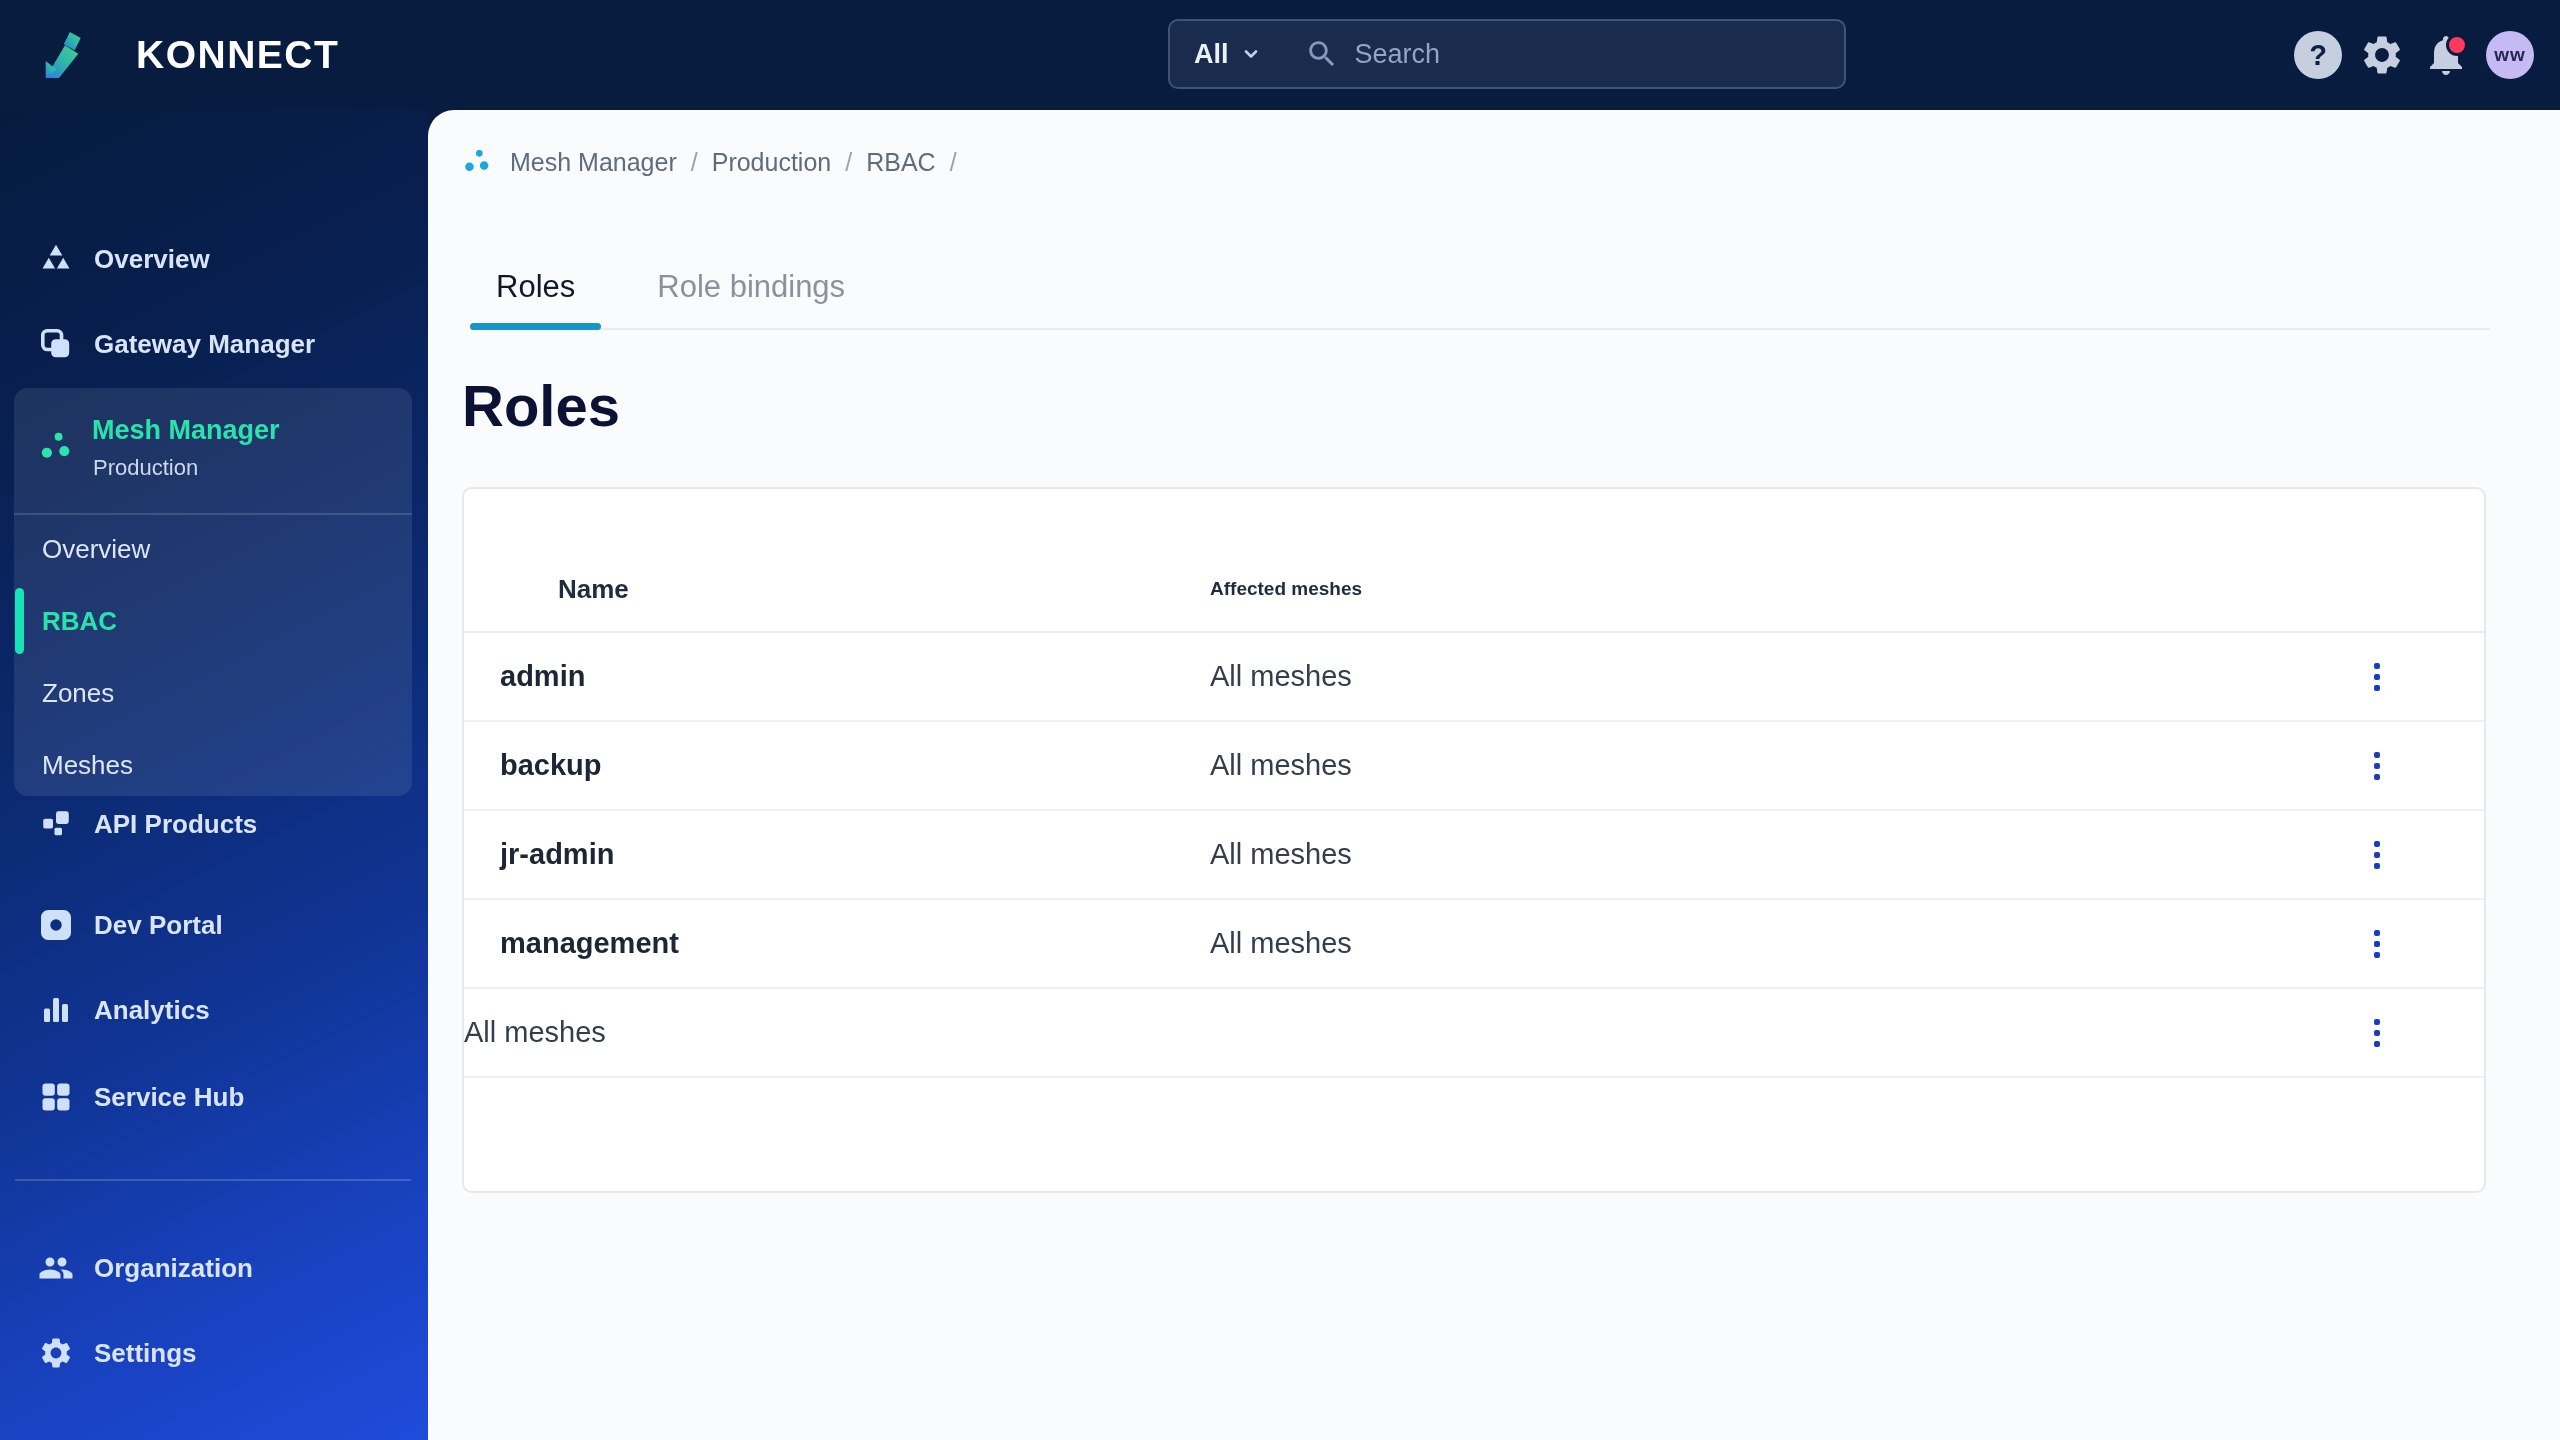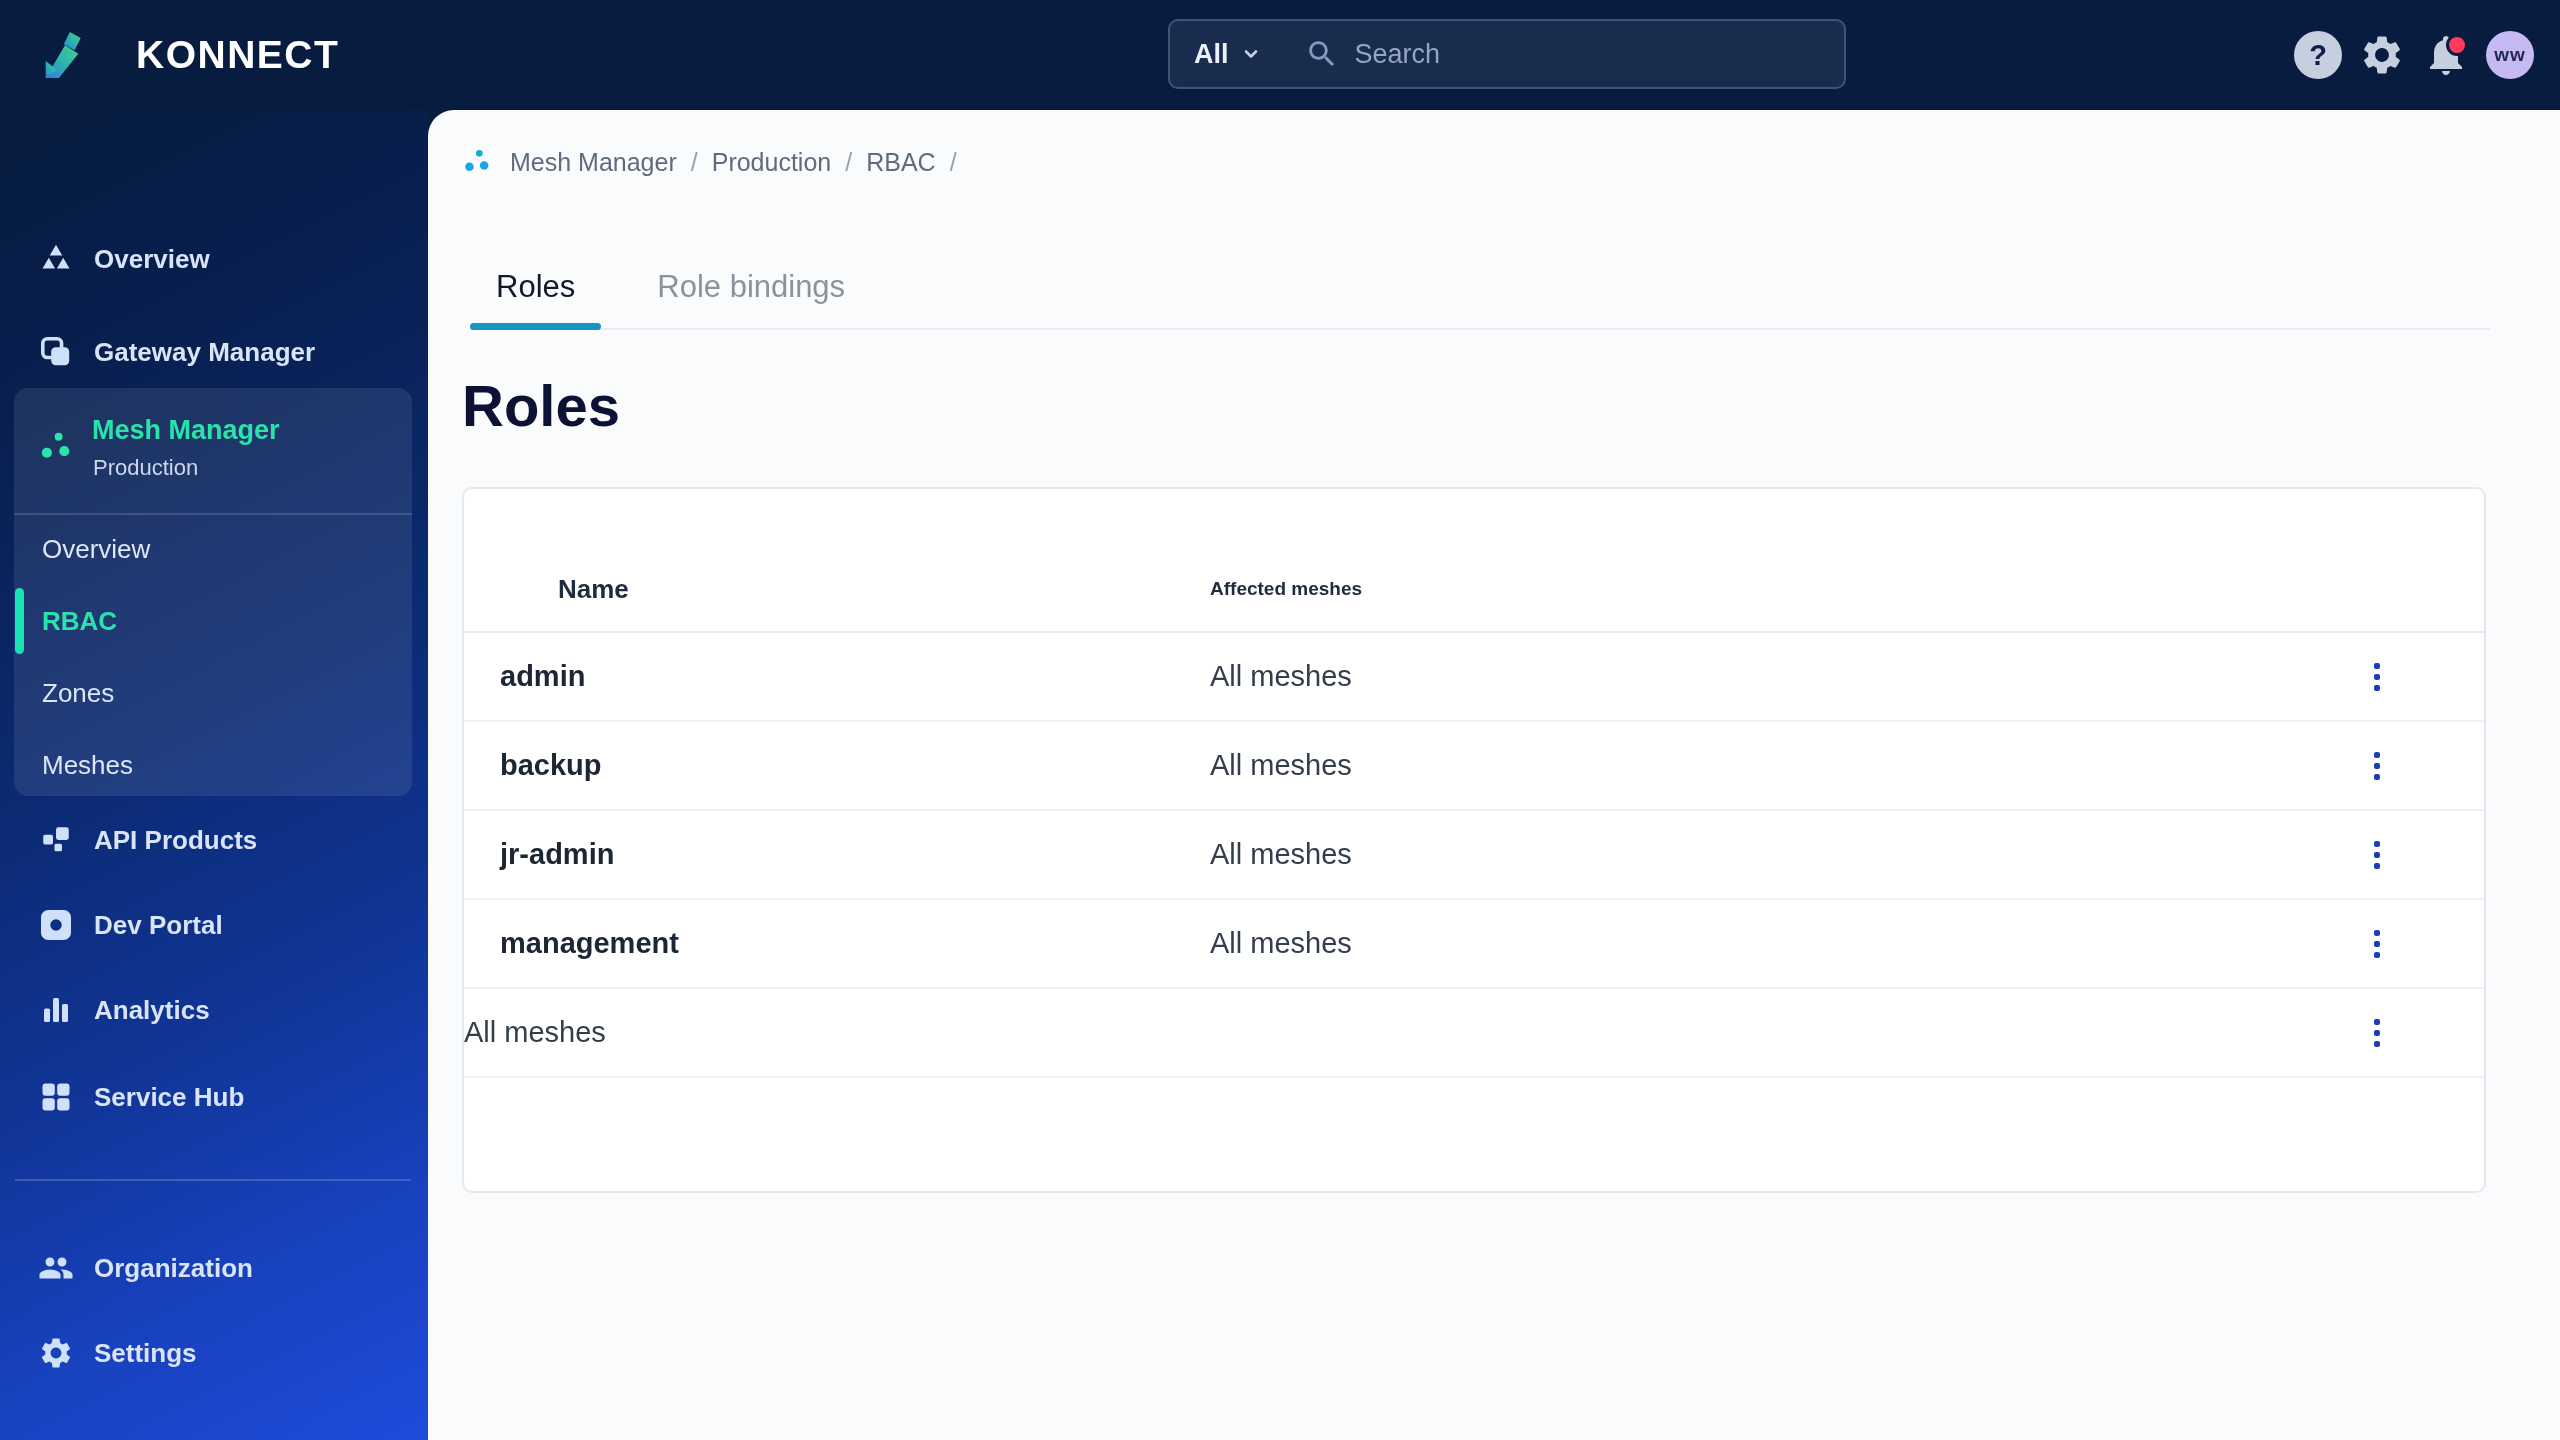--- a/index.html
+++ b/index.html
@@ -33,22 +33,22 @@
   .avatar{width:48px;height:48px;border-radius:50%;background:#c5baf4;color:#232850;
     font-weight:700;font-size:19px;display:flex;align-items:center;justify-content:center;letter-spacing:1px;}
 
   
   .sidebar{position:absolute;left:0;top:110px;width:428px;bottom:0;
     background:linear-gradient(153deg,#071b3e 0%,#082052 22%,#0b2a71 45%,#103494 65%,#1841bd 83%,#1f4bdb 100%);}
   .side-item{position:absolute;left:0;width:100%;height:60px;box-sizing:border-box;display:flex;align-items:center;
     gap:20px;padding-left:38px;color:#d9e4f7;font-size:26px;font-weight:600;cursor:pointer;}
   .side-item svg{width:36px;height:36px;flex:none;}
   .si-ic{fill:#cfe0fa;}
-  .pos-overview{top:119px;} .pos-gateway{top:212px;}
-  .pos-api{top:700px;} .pos-dev{top:785px;} .pos-analytics{top:870px;} .pos-servicehub{top:957px;}
+  .pos-overview{top:119px;} .pos-gateway{top:204px;}
+  .pos-api{top:684px;} .pos-dev{top:785px;} .pos-analytics{top:870px;} .pos-servicehub{top:957px;}
   .pos-org{top:1128px;} .pos-settings{top:1213px;}
 
   .mesh-panel{position:absolute;left:14px;top:278px;width:398px;height:408px;
     background:rgba(255,255,255,0.09);border-radius:14px;}
   .mesh-head{position:absolute;top:0;left:0;right:0;height:125px;cursor:pointer;
     border-bottom:2px solid rgba(255,255,255,0.15);}
   .mesh-head svg{position:absolute;left:24px;top:40px;width:38px;height:38px;}
   .mesh-title{position:absolute;left:78px;top:27px;font-size:27px;font-weight:700;color:#29e3ab;}
   .mesh-subtitle{position:absolute;left:79px;top:67px;font-size:22px;font-weight:400;color:#ccd8ec;}
   .mesh-items{position:absolute;top:125px;left:0;right:0;}

